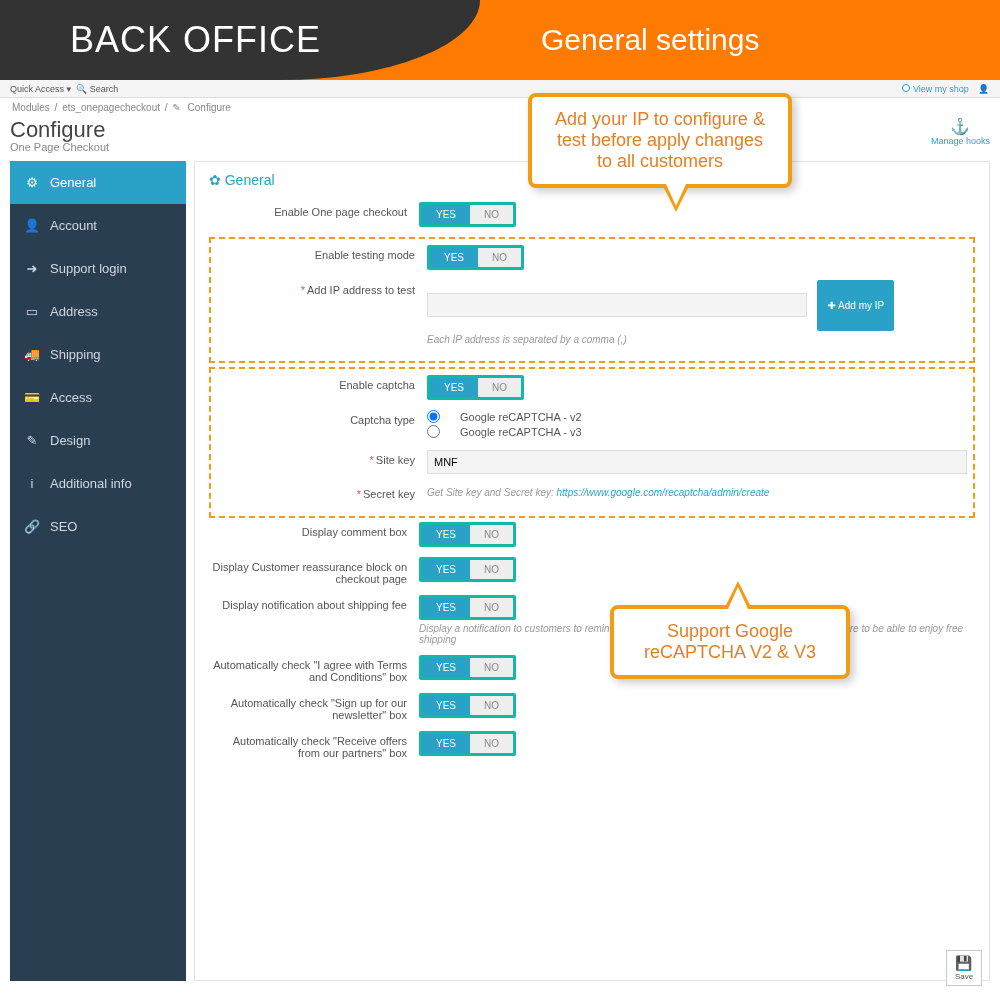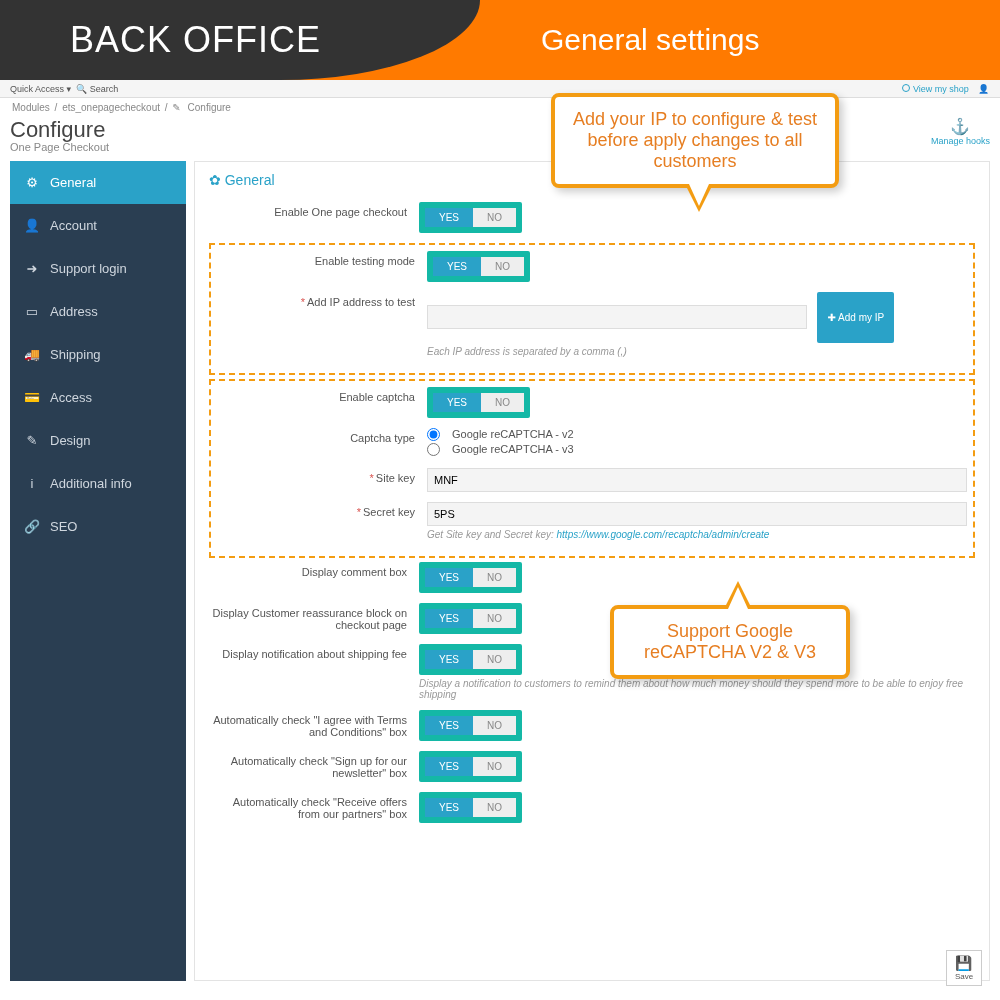--- a/index.html
+++ b/index.html
@@ -38,38 +38,38 @@
 
 .panel { flex: 1; background: #fff; border: 1px solid #e3e3e3; padding: 10px 14px; position: relative; }
 .panel-title { color: #2aa2c8; font-size: 14px; margin-bottom: 14px; }
 .panel-title .gear { margin-right: 4px; }
 
 .form-row { display: flex; align-items: flex-start; margin-bottom: 10px; }
 .form-label { width: 210px; text-align: right; padding-right: 12px; font-size: 11px; color: #555; padding-top: 4px; }
 .form-label .req { color: #d9534f; margin-right: 2px; }
 .form-control { flex: 1; }
 
-.toggle { display: inline-flex; border: 6px solid #14b8a6; border-radius: 2px; overflow: hidden; font-size: 10px; text-align: right; }
+.toggle { display: inline-flex; border: 3px solid #14b8a6; border-radius: 2px; overflow: hidden; font-size: 10px; text-align: right; }
 .toggle .yes { background: #2aa2c8; color: #fff; padding: 4px 14px; }
 .toggle .no { background: #eee; color: #888; padding: 4px 14px; }
 
 .text-input { width: 380px; background: #f4f4f4; border: 1px solid #ddd; height: 24px; font-size: 11px; padding: 0 6px; }
 .text-input.long { width: 540px; }
 .btn-addip { background: #2aa2c8; color: #fff; border: none; font-size: 10px; padding: 20px 10px; border-radius: 2px; margin-left: 6px; }
 .help-text { font-size: 10px; color: #999; font-style: italic; margin-top: 3px; }
 .help-text a { color: #2aa2c8; text-decoration: none; }
 
-.radio-line { font-size: 11px; color: #555; display: flex; align-items: flex-start; gap: 12px; margin-bottom: 2px; }
+.radio-line { font-size: 11px; color: #555; display: flex; align-items: center; gap: 20px; margin-bottom: 2px; }
 .radio-line input { margin: 0; }
 
 .dashed-box { border: 2px dashed #f39c12; padding: 6px; margin: 4px 0; position: relative; }
 
 
 .callout { position: absolute; background: #fff; border: 4px solid #f39c12; border-radius: 8px; padding: 12px 18px; text-align: center; color: #e67e22; font-size: 18px; font-family: Georgia, serif; box-shadow: 4px 4px 8px rgba(0,0,0,.2); z-index: 5; }
-.callout.top { top: 93px; left: 551px; width: 288px; }
+.callout.top { top: 93px; left: 528px; width: 264px; }
 .callout.bot { top: 605px; left: 610px; width: 240px; }
 .callout .tail { position: absolute; width: 0; height: 0; }
 .callout.top .tail { bottom: -28px; left: 130px; border-left: 14px solid transparent; border-right: 14px solid transparent; border-top: 28px solid #f39c12; }
 .callout.top .tail::after { content: ""; position: absolute; top: -28px; left: -10px; border-left: 10px solid transparent; border-right: 10px solid transparent; border-top: 22px solid #fff; }
 .callout.bot .tail { top: -28px; left: 110px; border-left: 14px solid transparent; border-right: 14px solid transparent; border-bottom: 28px solid #f39c12; }
 .callout.bot .tail::after { content: ""; position: absolute; top: 6px; left: -10px; border-left: 10px solid transparent; border-right: 10px solid transparent; border-bottom: 22px solid #fff; }
 
 
 .save-btn { position: absolute; right: 18px; bottom: 14px; width: 36px; height: 36px; border: 1px solid #ccc; background: #fff; font-size: 8px; color: #555; display: flex; flex-direction: column; align-items: center; justify-content: center; gap: 1px; }
 .save-btn .ico { font-size: 14px; }
@@ -197,21 +197,20 @@
             </label>
         </div>
       </div>
       <div class="form-row">
         <div class="form-label"><span class="req">*</span><span>Site key</span></div>
         <div class="form-control"><input class="text-input long" value="MNF" style=""></div>
       </div>
       <div class="form-row">
         <div class="form-label"><span class="req">*</span><span>Secret key</span></div>
         <div class="form-control">
-          <input class="text-input long" value="5PS" style="">
           <div class="help-text"><span>Get Site key and Secret key: </span><a>https://www.google.com/recaptcha/admin/create</a></div>
         </div>
       </div>
     </div>
 
 
     <div class="form-row">
       <div class="form-label">Display comment box</div>
       <div class="form-control"><div class="toggle">
             <span class="yes">YES</span>

